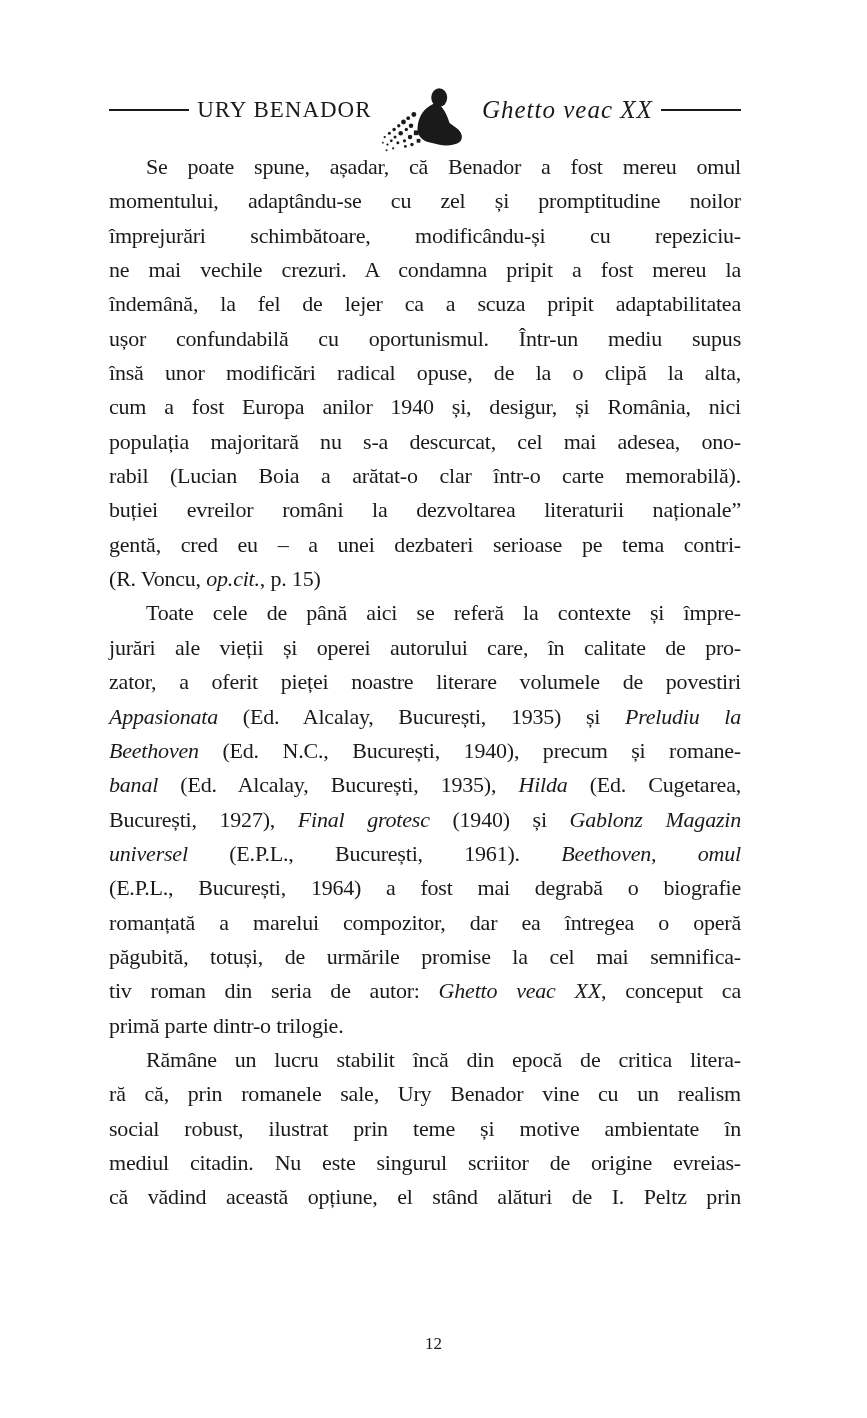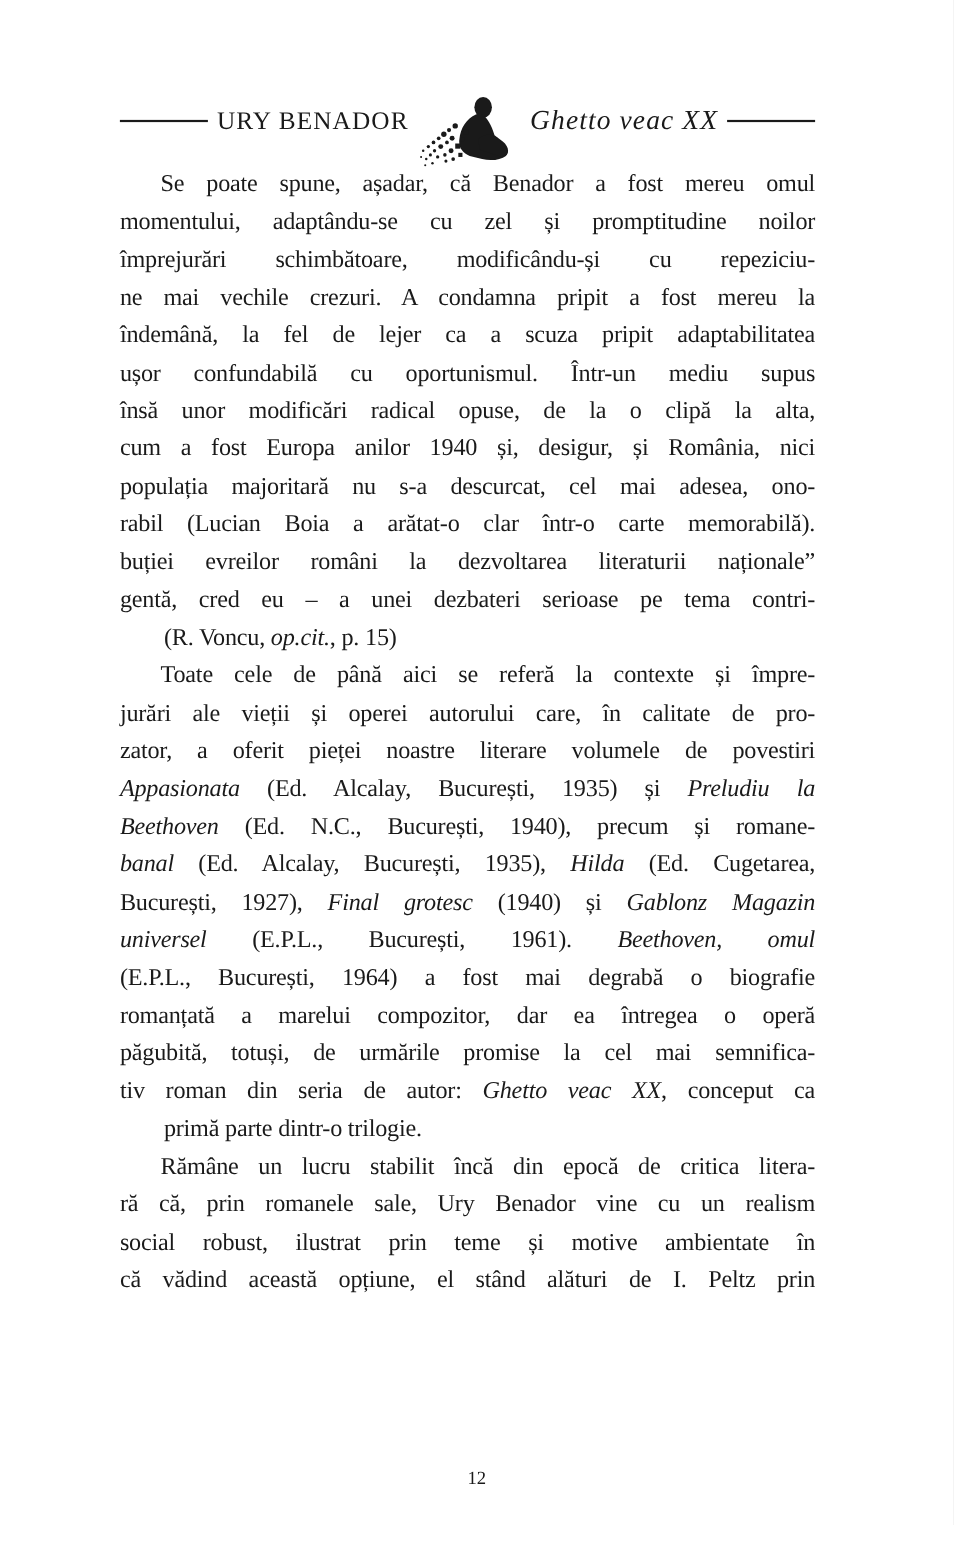--- a/index.html
+++ b/index.html
@@ -26,21 +26,21 @@
   .hdr-title {
     font-style:italic; font-size:25px; letter-spacing:1px; white-space:nowrap;
   }
   .ornament { position:relative; top:12px; flex:0 0 auto; }
   
   .body-text {
     position:absolute; left:109px; top:150px; width:632px;
     font-size:22px; line-height:34.35px; letter-spacing:-0.2px;
   }
   .line { text-align:justify; text-align-last:justify; white-space:normal; }
-  .line.lastline { text-align-last:left;margin-left:40px; }
+  .line.lastline { text-align-last:left; }
   .line.indent { text-indent:37px; }
   .line em { font-style:italic; }
   
   .page-number {
     position:absolute; left:0; top:1334px; width:100%;
     text-align:center; font-size:17px;
   }
 </style>
 </head>
 <body>
@@ -112,19 +112,20 @@
         <div class="line"><span>(E.P.L., București, 1964) a fost mai degrabă o biografie</span></div>
         <div class="line"><span>romanțată a marelui compozitor, dar ea întregea o operă</span></div>
         <div class="line"><span>păgubită, totuși, de urmările promise la cel mai semnifica-</span></div>
         <div class="line"><span>tiv roman din seria de autor: </span><em>Ghetto veac XX</em><span>, conceput ca</span></div>
         <div class="line lastline"><span>primă parte dintr-o trilogie.</span></div>
       </div>
       <div class="para">
         <div class="line indent"><span>Rămâne un lucru stabilit încă din epocă de critica litera-</span></div>
         <div class="line"><span>ră că, prin romanele sale, Ury Benador vine cu un realism</span></div>
         <div class="line"><span>social robust, ilustrat prin teme și motive ambientate în</span></div>
+        <div class="line"><span>mediul citadin. Nu este singurul scriitor de origine evreias-</span></div>
         <div class="line"><span>că vădind această opțiune, el stând alături de I. Peltz prin</span></div>
       </div>
     </main>
 
   <div class="page-number">12</div>
 
 </div>
 
 </body></html>

